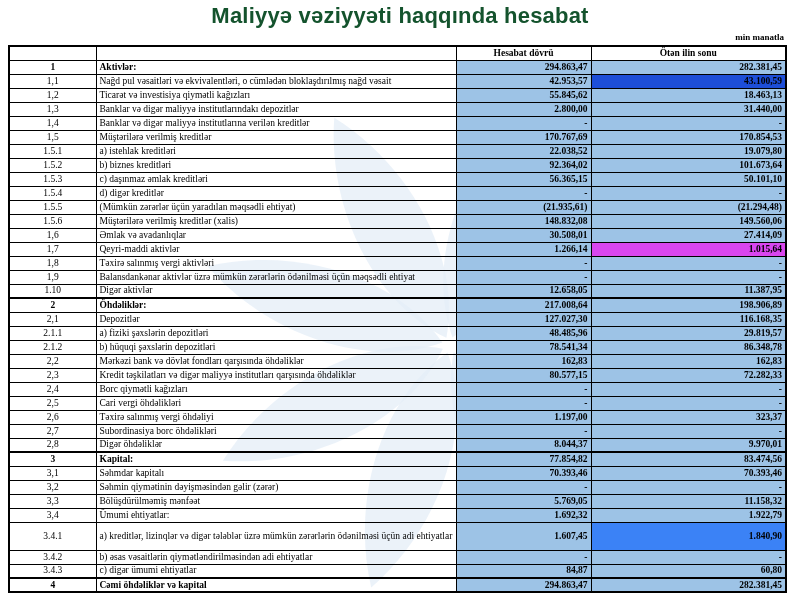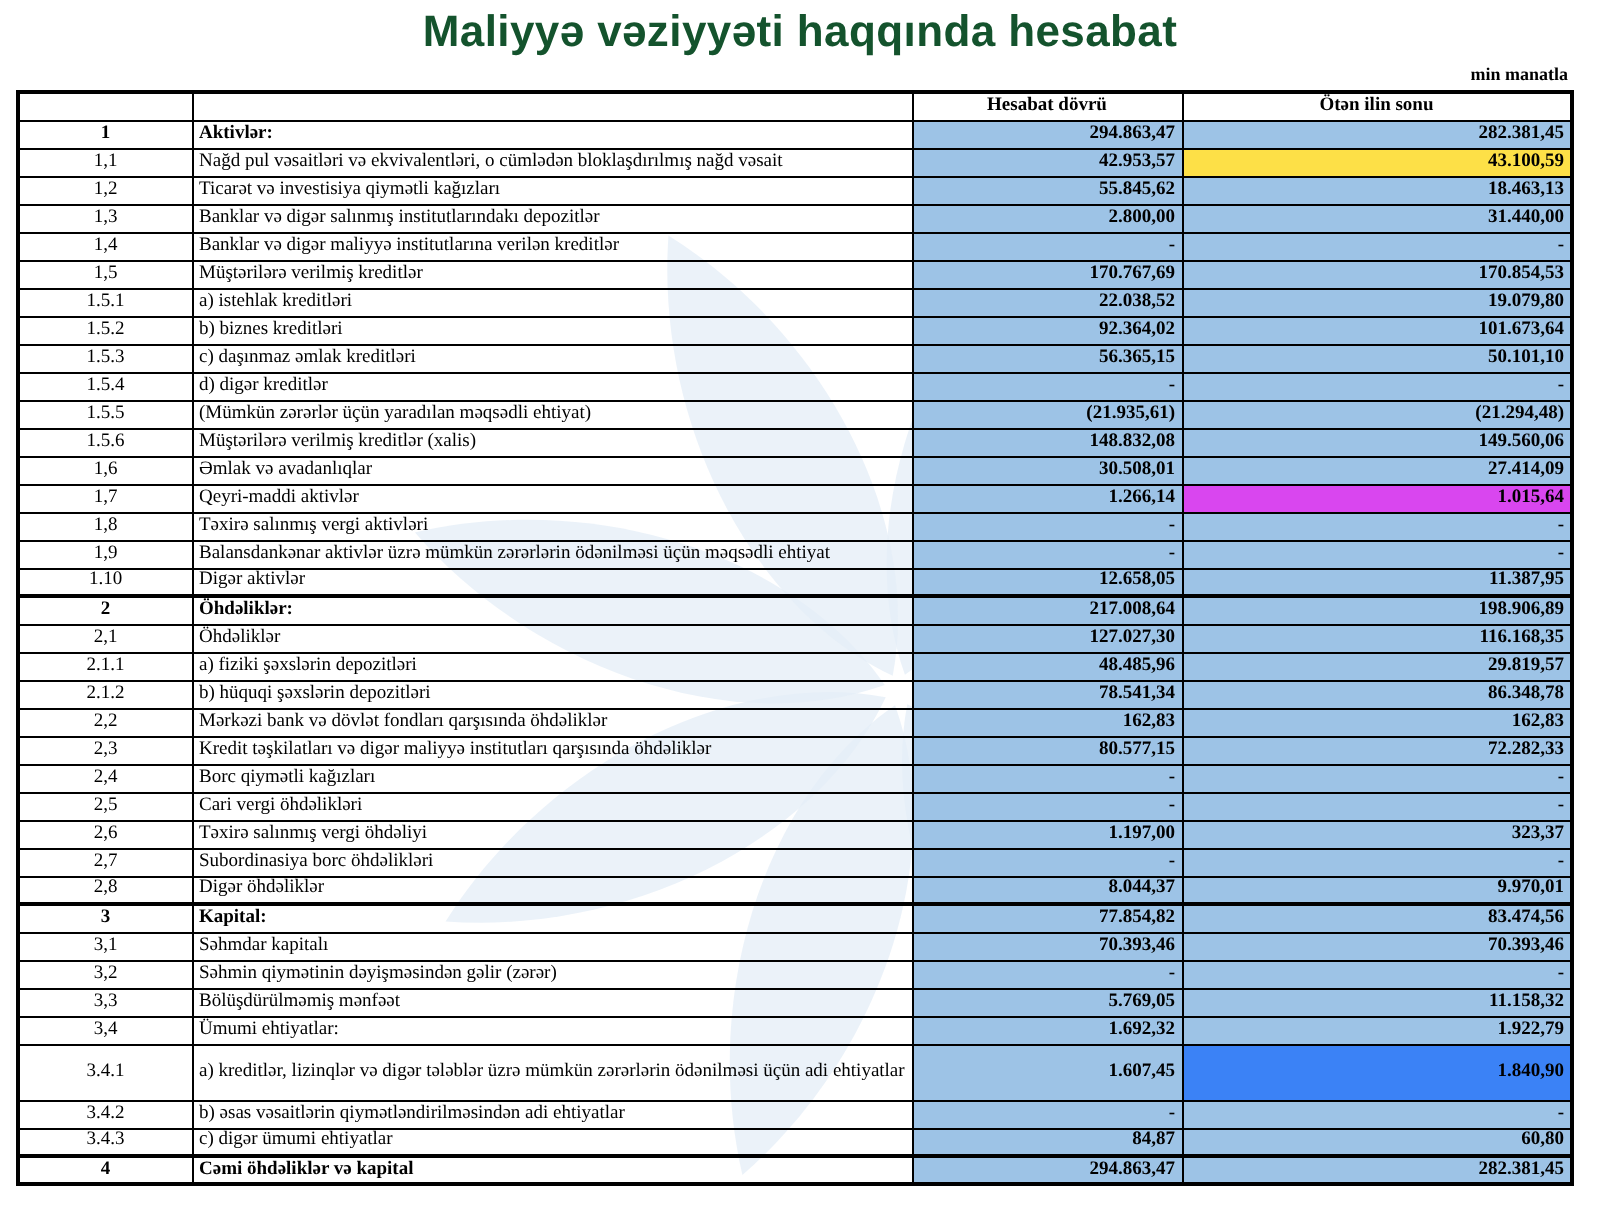--- a/index.html
+++ b/index.html
@@ -90,31 +90,31 @@
       <tr class="r-bold">
         <td class="c-num">1</td>
         <td class="c-label">Aktivlər:</td>
         <td class="c-val" style="background: rgb(157, 195, 230);">294.863,47</td>
         <td class="c-val" style="background: rgb(157, 195, 230);">282.381,45</td>
       </tr>
       <tr class="">
         <td class="c-num">1,1</td>
         <td class="c-label">Nağd pul vəsaitləri və  ekvivalentləri, o cümlədən bloklaşdırılmış nağd vəsait</td>
         <td class="c-val" style="background: rgb(157, 195, 230);">42.953,57</td>
-        <td class="c-val" style="background: #fde047;">43.100,59</td>
+        <td class="c-val" style="background: #1d4ed8;">43.100,59</td>
       </tr>
       <tr class="">
         <td class="c-num">1,2</td>
         <td class="c-label">Ticarət və investisiya qiymətli kağızları</td>
         <td class="c-val" style="background: rgb(157, 195, 230);">55.845,62</td>
         <td class="c-val" style="background: rgb(157, 195, 230);">18.463,13</td>
       </tr>
       <tr class="">
         <td class="c-num">1,3</td>
-        <td class="c-label">Banklar və digər salınmış institutlarındakı depozitlər</td>
+        <td class="c-label">Banklar və digər maliyyə institutlarındakı depozitlər</td>
         <td class="c-val" style="background: rgb(157, 195, 230);">2.800,00</td>
         <td class="c-val" style="background: rgb(157, 195, 230);">31.440,00</td>
       </tr>
       <tr class="">
         <td class="c-num">1,4</td>
         <td class="c-label">Banklar və digər maliyyə institutlarına verilən kreditlər</td>
         <td class="c-val" style="background: rgb(157, 195, 230);">-</td>
         <td class="c-val" style="background: rgb(157, 195, 230);">-</td>
       </tr>
       <tr class="">
@@ -190,21 +190,21 @@
         <td class="c-val" style="background: rgb(157, 195, 230);">11.387,95</td>
       </tr>
       <tr class="r-bold r-section">
         <td class="c-num">2</td>
         <td class="c-label">Öhdəliklər:</td>
         <td class="c-val" style="background: rgb(157, 195, 230);">217.008,64</td>
         <td class="c-val" style="background: rgb(157, 195, 230);">198.906,89</td>
       </tr>
       <tr class="">
         <td class="c-num">2,1</td>
-        <td class="c-label">Öhdəliklər</td>
+        <td class="c-label">Depozitlər</td>
         <td class="c-val" style="background: rgb(157, 195, 230);">127.027,30</td>
         <td class="c-val" style="background: rgb(157, 195, 230);">116.168,35</td>
       </tr>
       <tr class="">
         <td class="c-num">2.1.1</td>
         <td class="c-label">a) fiziki şəxslərin depozitləri</td>
         <td class="c-val" style="background: rgb(157, 195, 230);">48.485,96</td>
         <td class="c-val" style="background: rgb(157, 195, 230);">29.819,57</td>
       </tr>
       <tr class="">

